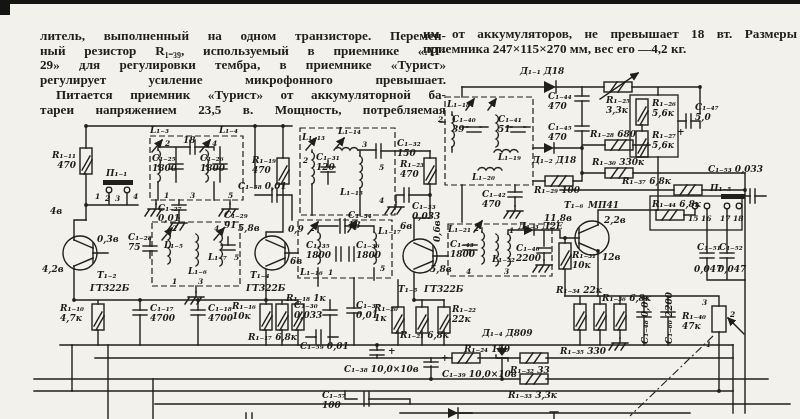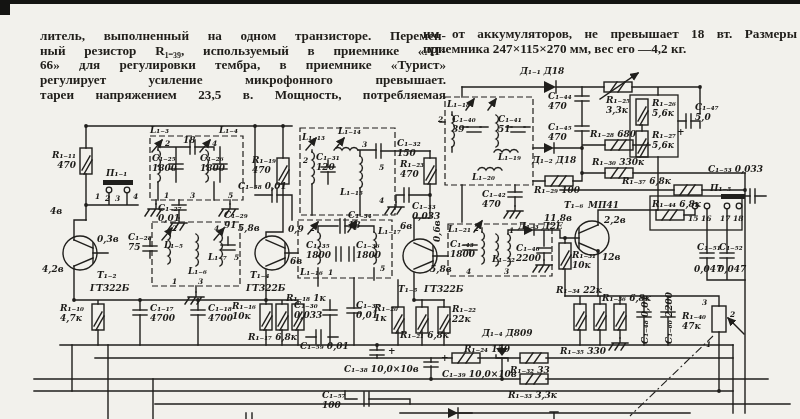--- a/index.html
+++ b/index.html
@@ -25,22 +25,23 @@
 </style>
 </head>
 <body>
 
 <div class="topbar"></div>
 <div class="corner"></div>
 
 <div class="col col-left">
   <div class="tl">литель, выполненный на одном транзисторе. Перемен-</div>
   <div class="tl">ный резистор R₁₋₃₉, используемый в приемнике «АТ-</div>
-  <div class="tl">66» для регулировки тембра, в приемнике «Турист»</div>
+  <div class="tl">29» для регулировки тембра, в приемнике «Турист»</div>
   <div class="tl">регулирует усиление микрофонного превышает.</div>
+  <div class="tl indent">Питается приемник «Турист» от аккумуляторной ба-</div>
   <div class="tl">тареи напряжением 23,5 в. Мощность, потребляемая</div>
 </div>
 <div class="col col-right">
   <div class="tl">им от аккумуляторов, не превышает 18 вт. Размеры</div>
   <div class="tl pend">приемника 247×115×270 мм, вес его —4,2 кг.</div>
 </div>
 
 <svg class="schem" width="800" height="419" viewBox="0 0 800 419">
   <defs>
     <marker id="ah" markerWidth="7" markerHeight="7" refX="5.5" refY="3" orient="auto">

